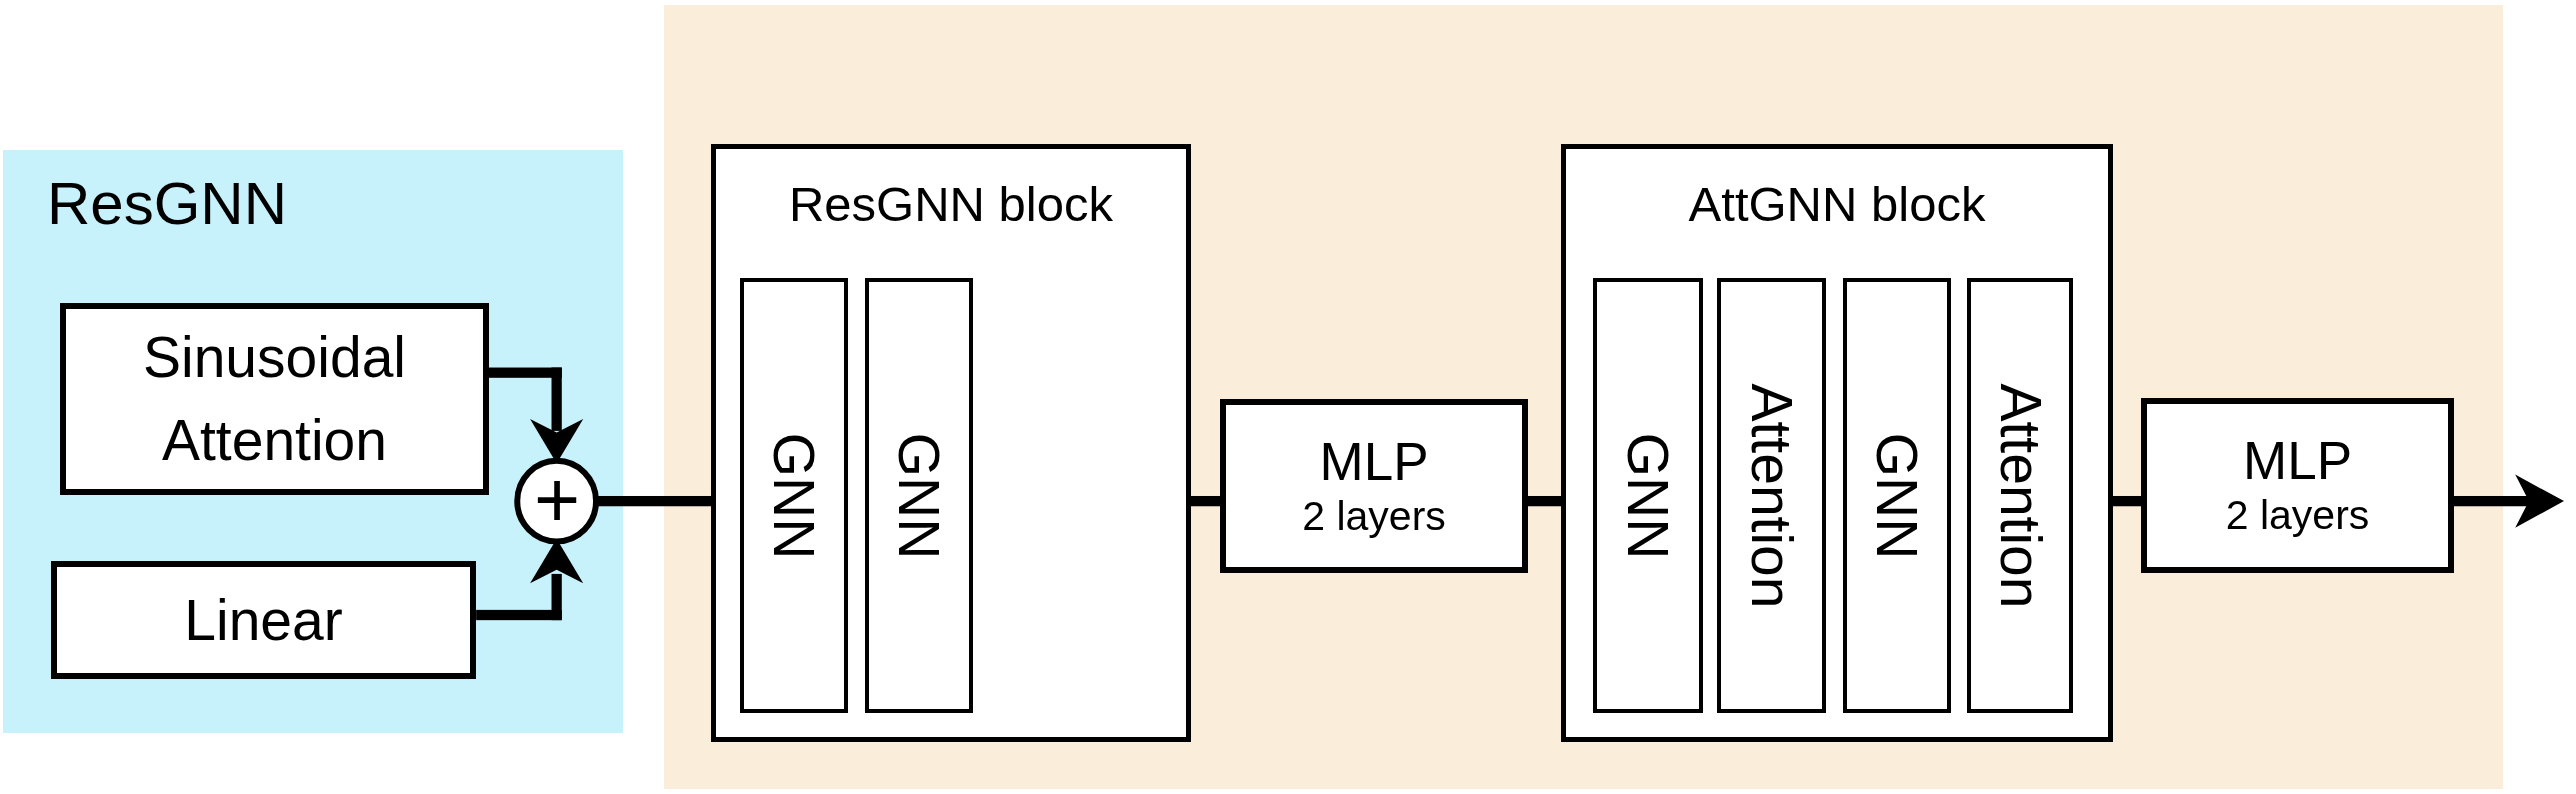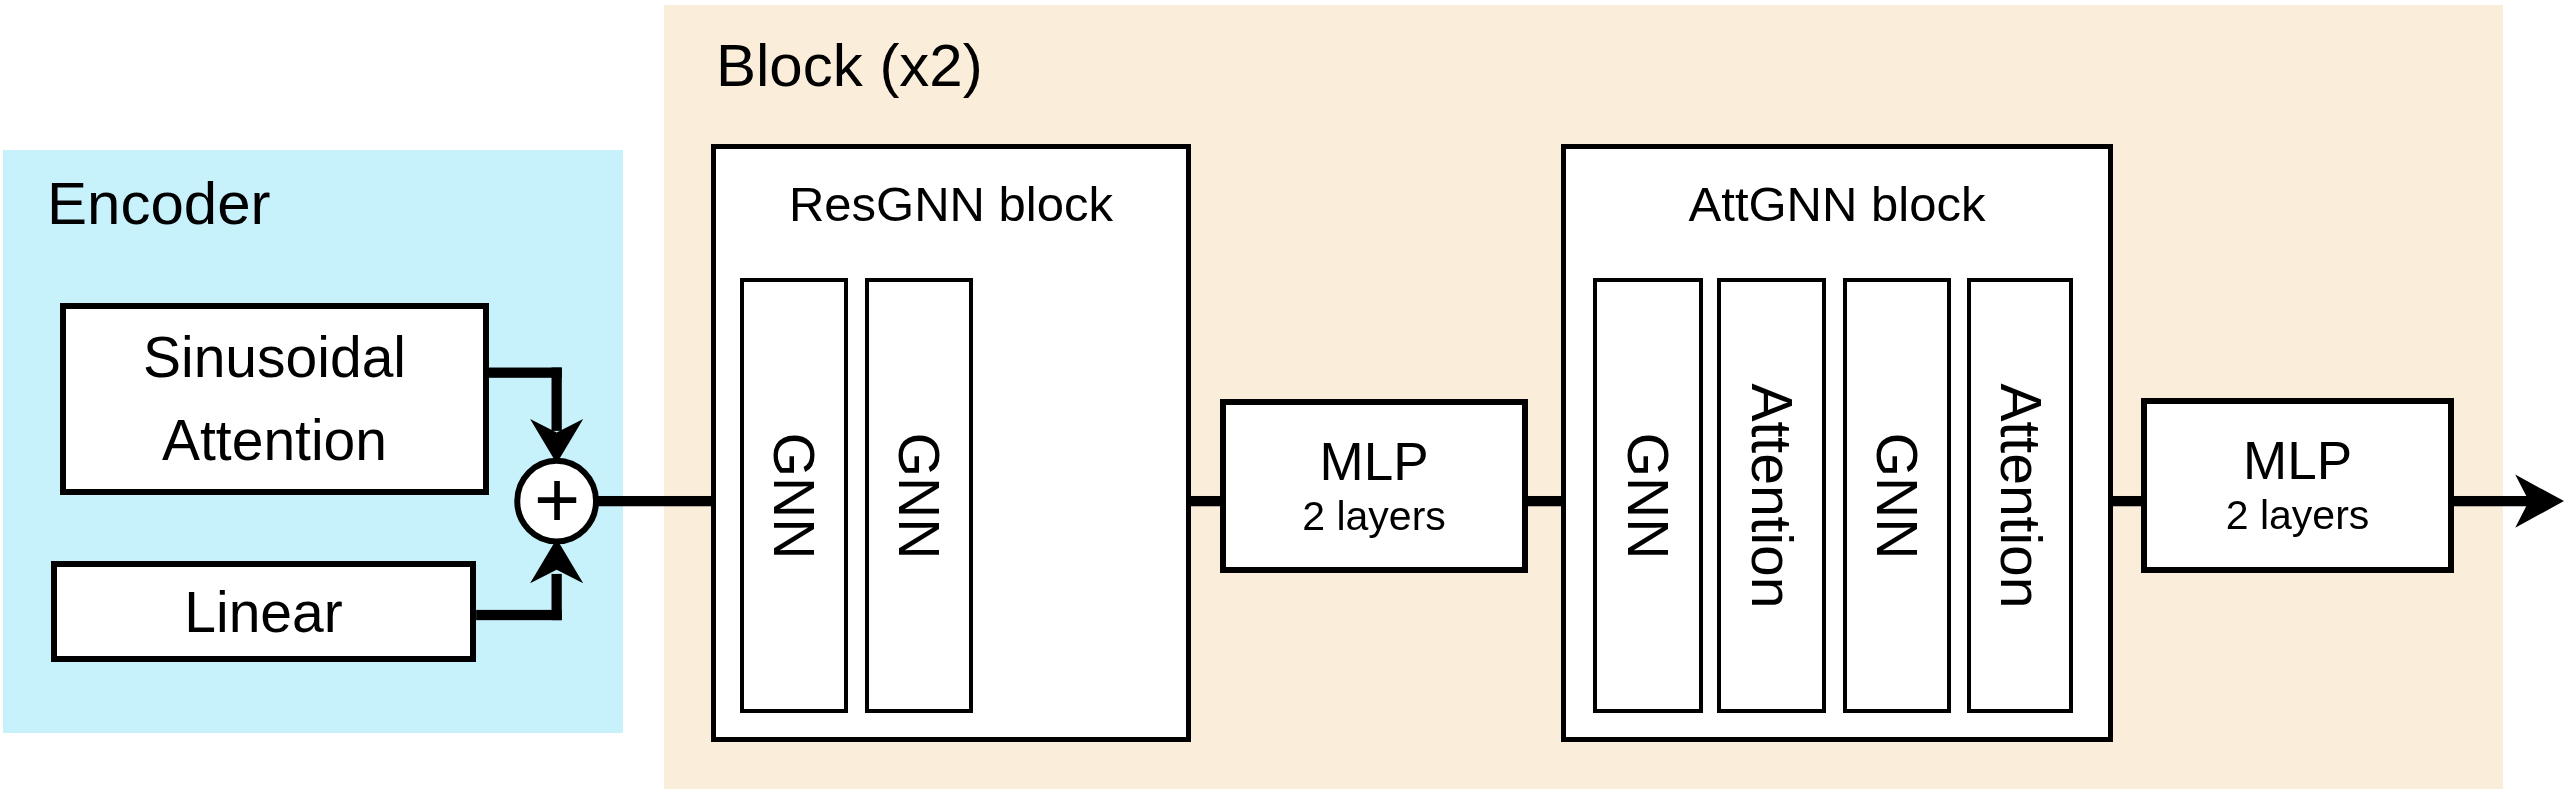--- a/index.html
+++ b/index.html
@@ -23,21 +23,21 @@
 
   .wbox {
     position: absolute; z-index: 2;
     background: #ffffff; border: 6px solid #000;
     box-sizing: border-box;
     display: flex; flex-direction: column;
     align-items: center; justify-content: center;
     text-align: center;
   }
   .box-sinusoidal { left: 60px; top: 303px; width: 429px; height: 192px; font-size: 57px; line-height: 1.45; }
-  .box-linear     { left: 51px; top: 561px; width: 425px; height: 101px; font-size: 57px; justify-content: center; }
+  .box-linear     { left: 51px; top: 561px; width: 425px; height: 118px; font-size: 57px; justify-content: center; }
 
   .bigbox {
     position: absolute; z-index: 2;
     background: #ffffff; border: 5.1px solid #000;
     box-sizing: border-box;
   }
   .box-resgnn { left: 711px;  top: 144px; width: 480px; height: 598px; }
   .box-attgnn { left: 1561px; top: 144px; width: 552px; height: 598px; }
   .bigbox-title {
     margin-top: 29px; text-align: center;
@@ -95,22 +95,21 @@
     <rect x="644" y="670" width="12" height="54" fill="#000"></rect>
     <polygon points="650,629 681,681 650,665 619,681" fill="#000"></polygon>
 
     <ellipse cx="650" cy="585" rx="46" ry="47" fill="#ffffff" stroke="#000" stroke-width="7"></ellipse>
 
     <polygon points="2994,585 2937,554 2953,585 2937,616" fill="#000"></polygon>
   </svg>
 
   <div class="sum-symbol">+</div>
 
-  <div class="panel-title title-encoder">Encoder</div>
-  <div class="panel-title title-block">Block (x2)</div>
+  <div class="panel-title title-encoder">ResGNN</div>
 
   <div class="wbox box-sinusoidal">
     <span>Sinusoidal</span>
     <span>Attention</span>
   </div>
   <div class="wbox box-linear">
     <span>Linear</span>
   </div>
 
   <div class="bigbox box-resgnn">

